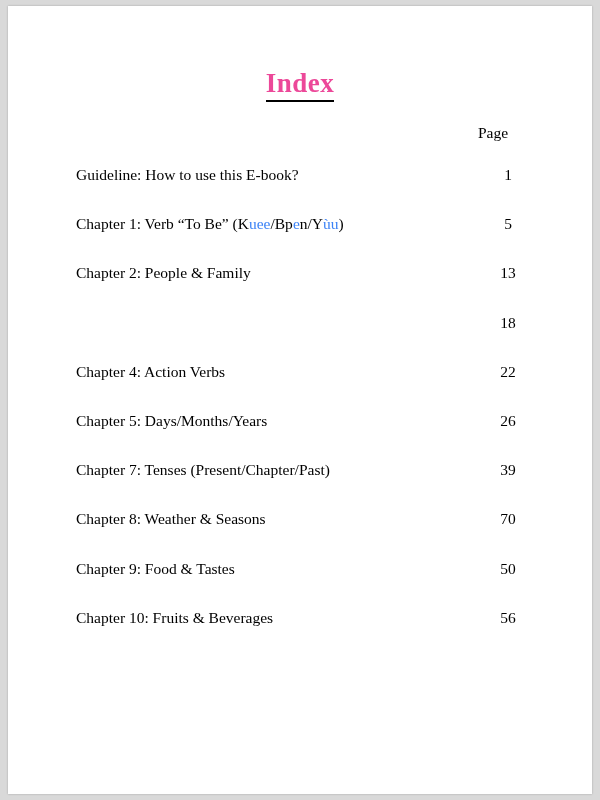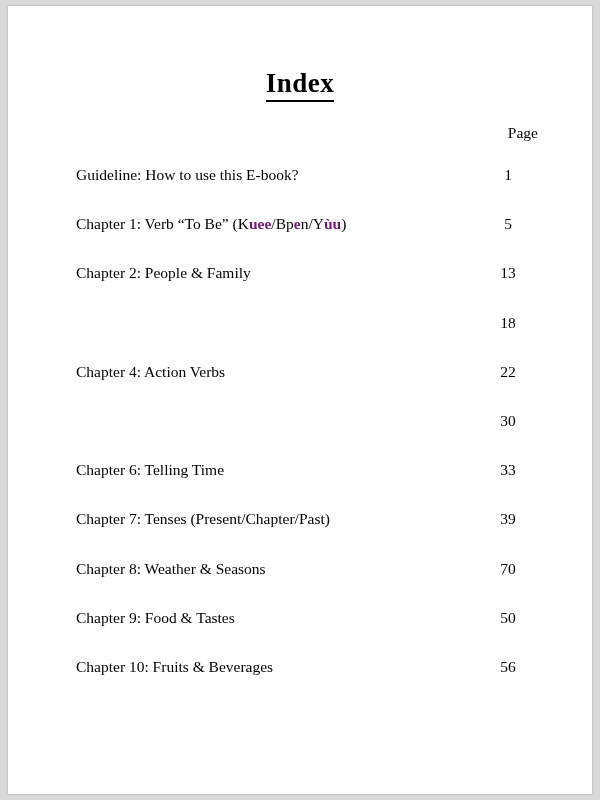--- a/index.html
+++ b/index.html
@@ -22,41 +22,41 @@
     background: #ffffff;
     box-shadow: 0 0 2px rgba(0,0,0,0.25);
     overflow: hidden;
   }
   .title {
     text-align: center;
     font-size: 27px;
     font-weight: bold;
     letter-spacing: 0.5px;
     margin-top: 62px;
-    color: #000000;
+    color: #ec4899;
   }
   .title span {
     border-bottom: 2px solid #000;
     padding-bottom: 2px;
   }
   .page-col-head {
     position: absolute;
     left: 0;
     right: 0;
     top: 118px;
     text-align: center;
     font-size: 15.5px;
     color: #000;
   }
   .page-col-head .ph {
     position: absolute;
     left: 470px;
     top: 0;
     width: 60px;
-    text-align: right;
+    text-align: left;
   }
   .toc {
     position: absolute;
     left: 0;
     top: 160px;
     width: 484px;
   }
   .row {
     position: relative;
     height: 49.2px;
@@ -69,21 +69,21 @@
     top: 0;
     white-space: nowrap;
   }
   .row .pg {
     position: absolute;
     left: 470px;
     top: 0;
     width: 60px;
     text-align: center;
   }
-  .hl { color: #701a75; font-weight: bold; }
+  .hl { color: #3b82f6; }
 </style>
 </head>
 <body>
 
 <div class="page">
 
   <div class="title">
     <span>Index</span>
   </div>
 
@@ -105,25 +105,22 @@
         <div class="pg">13</div>
       </div>
       <div class="row">
         <div class="pg">18</div>
       </div>
       <div class="row">
         <div class="label"><span>Chapter 4: Action Verbs</span></div>
         <div class="pg">22</div>
       </div>
       <div class="row">
-        <div class="pg">30</div>
-      </div>
-      <div class="row">
-        <div class="label"><span>Chapter 6: Telling Time</span></div>
-        <div class="pg">33</div>
+        <div class="label"><span>Chapter 5: Days/Months/Years</span></div>
+        <div class="pg">26</div>
       </div>
       <div class="row">
         <div class="label"><span>Chapter 7: Tenses (Present/Chapter/Past)</span></div>
         <div class="pg">39</div>
       </div>
       <div class="row">
         <div class="label"><span>Chapter 8: Weather &amp; Seasons</span></div>
         <div class="pg">70</div>
       </div>
       <div class="row">

